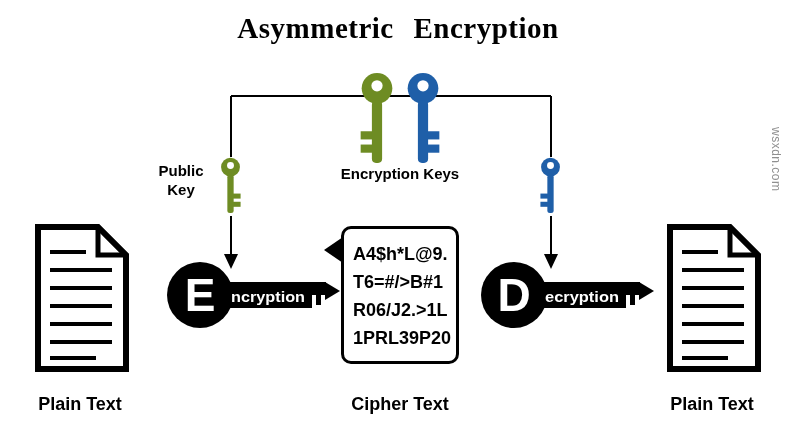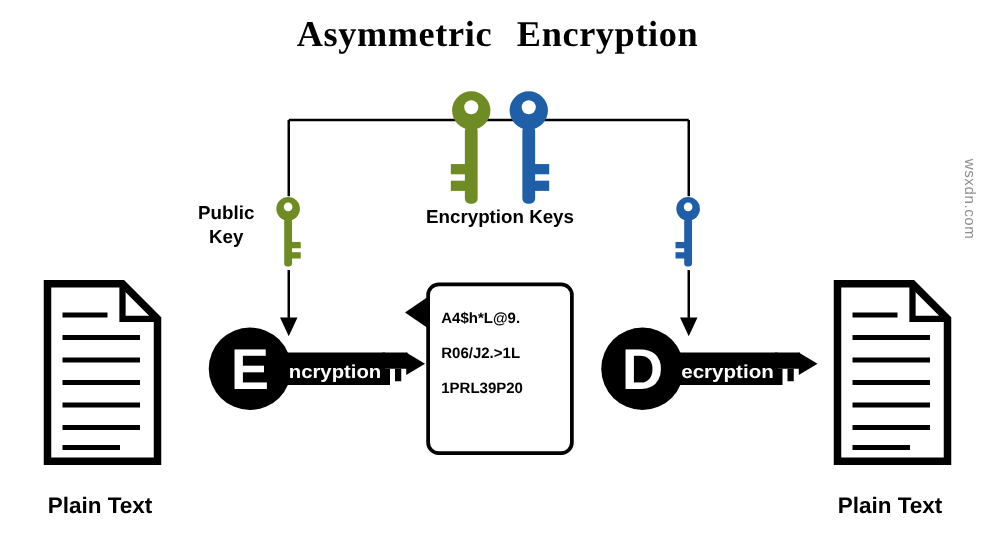--- a/index.html
+++ b/index.html
@@ -18,21 +18,21 @@
   }
   #different-keys-label{top:164px;left:318px;width:164px;}
   #public-key-label{top:161px;left:150px;width:62px;}
   #secret-key-label{top:161px;left:568px;width:62px;}
   #cipher-box{
     top:226px;left:341px;width:118px;height:138px;box-sizing:border-box;
     border:3px solid #000;border-radius:10px;background:#fff;
     padding:11px 0 0 9px;
   }
   .cipher-line{
-    font-size:12px;font-weight:bold;color:#000;line-height:28px;white-space:nowrap;
+    font-size:18px;font-weight:bold;color:#000;line-height:28px;white-space:nowrap;
   }
   .bottom-label{
     top:394px;font-size:18px;font-weight:bold;color:#000;text-align:center;
   }
   #plain-text-left{left:18px;width:124px;}
   #cipher-text-label{left:336px;width:128px;}
   #plain-text-right{left:650px;width:124px;}
   #watermark{
     top:152px;left:744px;width:64px;text-align:center;
     transform:rotate(90deg);font-size:12px;color:#8f8f8f;letter-spacing:.5px;
@@ -120,20 +120,21 @@
     <rect x="150" y="37" width="5" height="10" fill="#000"></rect>
     <polygon points="159,24 174,33 159,42" fill="#000"></polygon>
   </svg>
 
   <svg class="abs" style="top:236px;left:323px;" width="20" height="28" viewBox="0 0 20 28">
     <polygon points="20,1 1,14 20,27" fill="#000"></polygon>
   </svg>
 
   <div id="cipher-box" class="abs">
     <div class="cipher-line">A4$h*L@9.</div>
+    <div class="cipher-line">T6=#/&gt;B#1</div>
     <div class="cipher-line">R06/J2.&gt;1L</div>
     <div class="cipher-line">1PRL39P20</div>
   </div>
 
   <svg class="abs" style="top:222px;left:30px;" width="102" height="152" viewBox="0 0 102 152">
     <path d="M8,5 L68,5 L96,33 L96,147 L8,147 Z" fill="#ffffff" stroke="#000" stroke-width="6" stroke-linejoin="miter"></path>
     <path d="M68,5 L68,33 L96,33" fill="none" stroke="#000" stroke-width="5"></path>
     <g stroke="#000" stroke-width="4">
       <line x1="20" y1="30" x2="56" y2="30"></line>
       <line x1="20" y1="48" x2="82" y2="48"></line>
@@ -153,17 +154,18 @@
       <line x1="20" y1="48" x2="82" y2="48"></line>
       <line x1="20" y1="66" x2="82" y2="66"></line>
       <line x1="20" y1="84" x2="82" y2="84"></line>
       <line x1="20" y1="102" x2="82" y2="102"></line>
       <line x1="20" y1="120" x2="82" y2="120"></line>
       <line x1="20" y1="136" x2="66" y2="136"></line>
     </g>
   </svg>
 
   <div id="plain-text-left" class="abs bottom-label">Plain Text</div>
+  <div id="cipher-text-label" class="abs bottom-label">Cipher Text</div>
   <div id="plain-text-right" class="abs bottom-label">Plain Text</div>
 
   <div id="watermark" class="abs">wsxdn.com</div>
 
 </div>
 
 </body></html>

